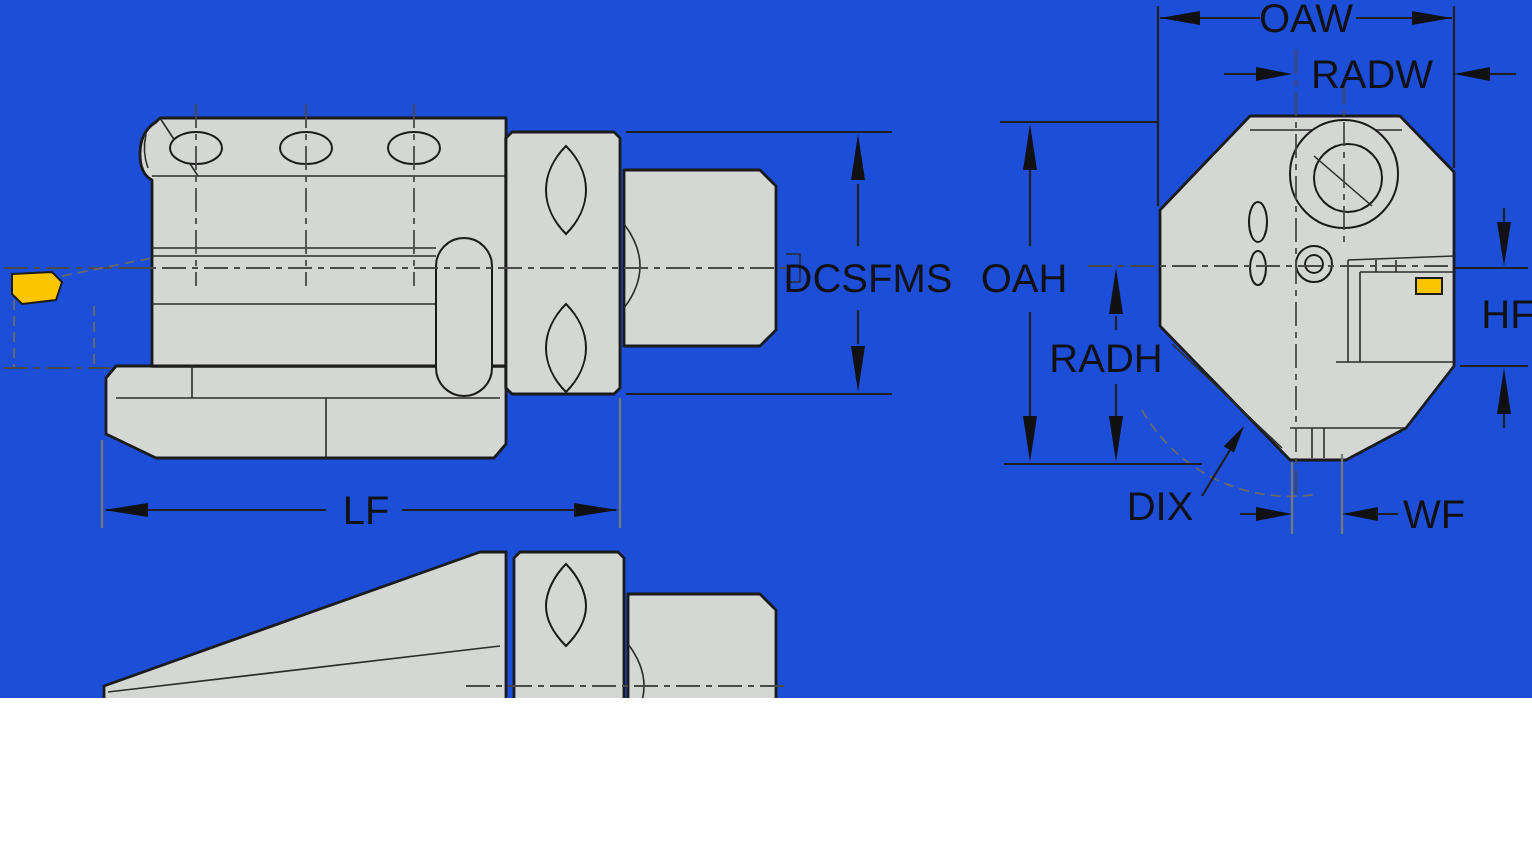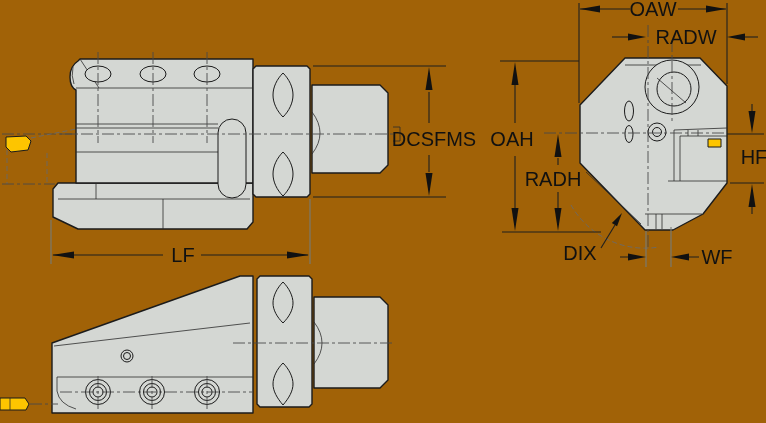--- a/index.html
+++ b/index.html
@@ -1,16 +1,16 @@
 <!DOCTYPE html>
 <html><head>
 <meta charset="utf-8">
 <style>
   html,body{margin:0;padding:0;background:#fff;}
-  .stage{position:relative;width:766px;height:423px;background:#a16207;overflow:hidden;}
+  .stage{position:relative;width:766px;height:349px;background:#1d4ed8;overflow:hidden;}
   svg{display:block;}
   .metal{fill:#d4d7d3;stroke:#1b1b1b;stroke-width:1.4;stroke-linejoin:round;}
   .hole{fill:#d4d7d3;stroke:#1b1b1b;stroke-width:1;}
   .ln{fill:none;stroke:#1b1b1b;stroke-width:1;}
   .lnthin{fill:none;stroke:#2c2c2c;stroke-width:.8;}
   .cl{fill:none;stroke:#4a4a4a;stroke-width:.9;stroke-dasharray:12 3 3 3;}
   .ph{fill:none;stroke:#6a6a6a;stroke-width:.9;stroke-dasharray:5 3;}
   .dim{fill:none;stroke:#1f1f1f;stroke-width:1.1;}
   .ext{fill:none;stroke:#767b78;stroke-width:1.1;}
   .ah{fill:#111;stroke:none;}

